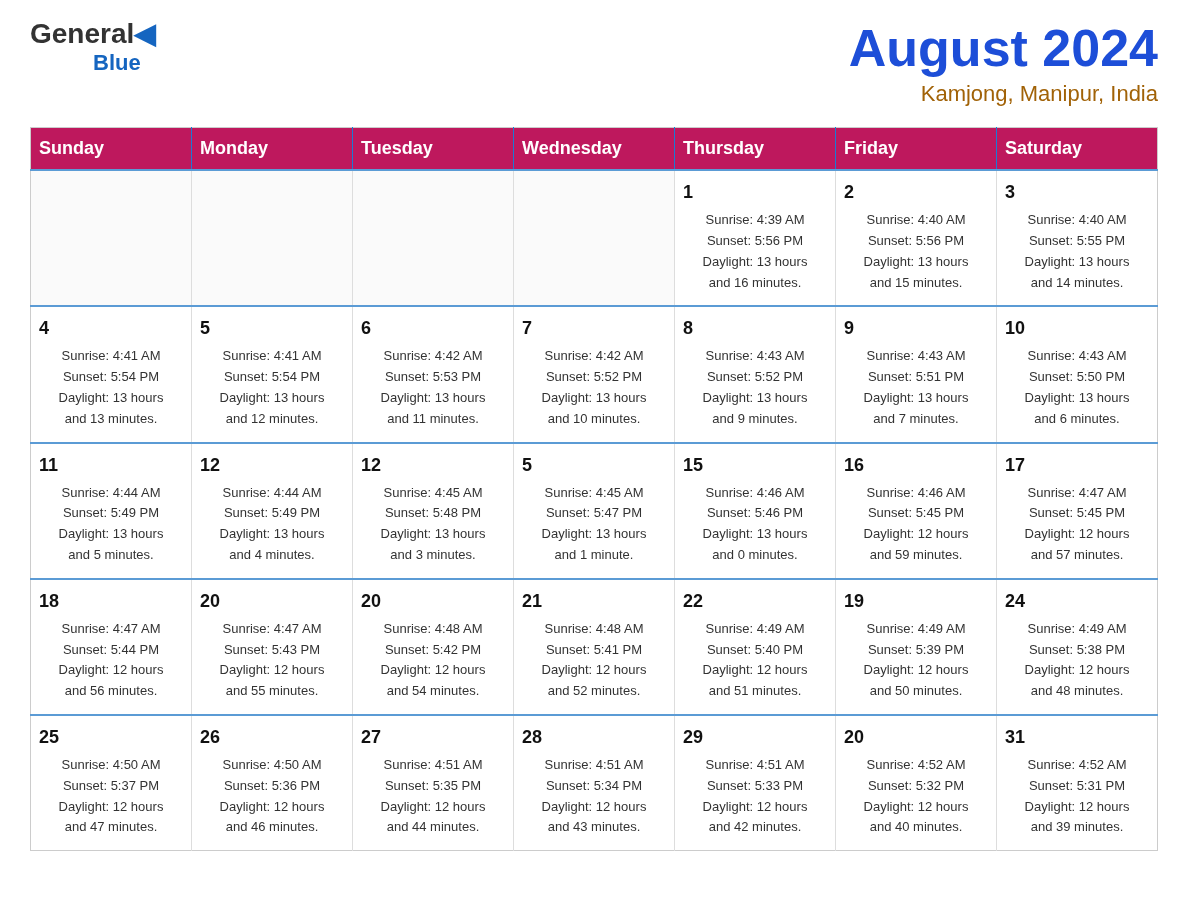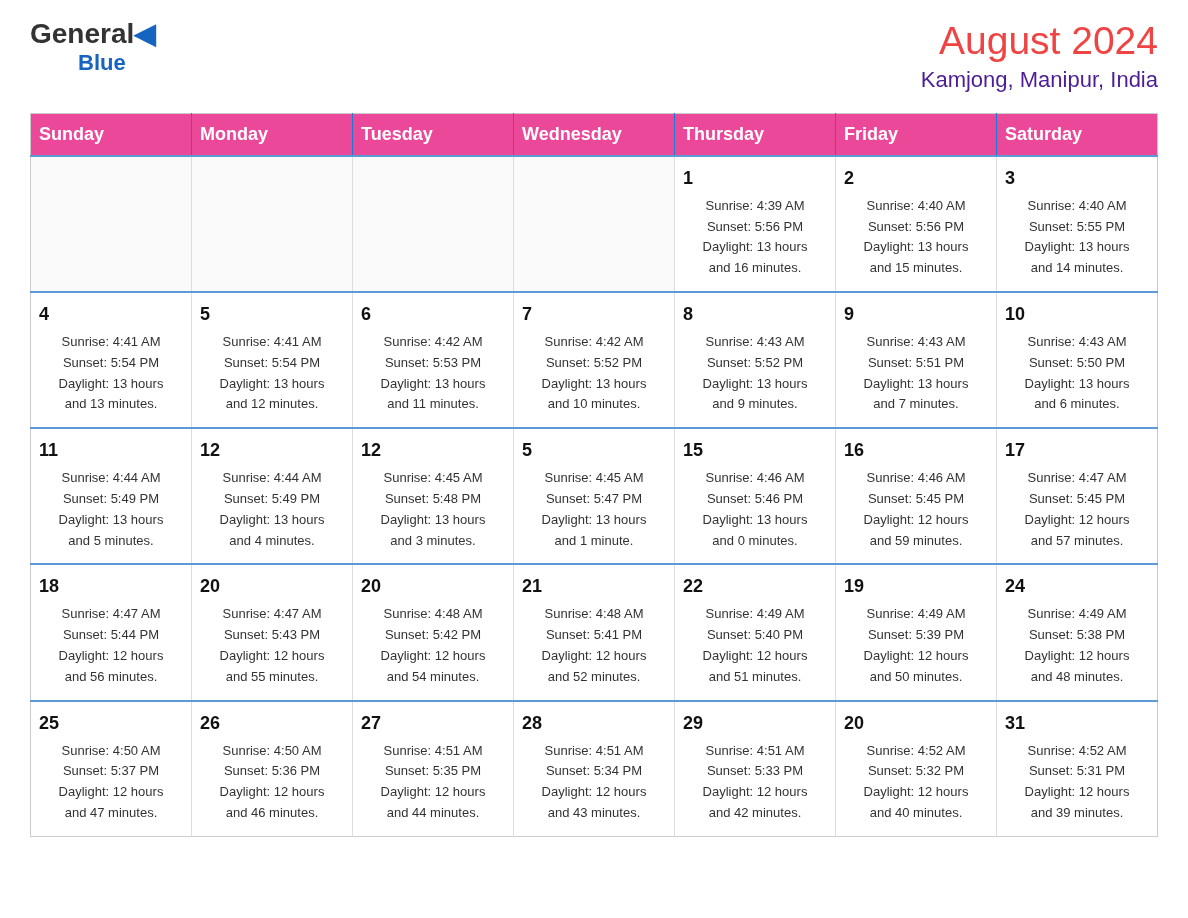--- a/index.html
+++ b/index.html
@@ -13,21 +13,21 @@
     }
     .header {
       display: flex;
       justify-content: space-between;
       align-items: flex-start;
       margin-bottom: 20px;
     }
     .logo {
       display: flex;
       flex-direction: column;
-      align-items: flex-start;
+      align-items: center;
     }
     .logo-top {
       font-size: 28px;
       font-weight: bold;
       color: #333;
       line-height: 1;
     }
     .logo-top span.blue-arrow {
       color: #1565c0;
     }
@@ -35,37 +35,37 @@
       font-size: 22px;
       font-weight: bold;
       color: #1565c0;
       margin-top: 2px;
       margin-left: 48px;
     }
     .title-block {
       text-align: right;
     }
     .month-title {
-      font-size: 39px;
-      font-weight: normal;
-      color: #ef4444;
+      font-size: 52px;
+      font-weight: bold;
+      color: #1d4ed8;
       line-height: 1.1;
     }
     .location-title {
       font-size: 22px;
-      color: #4c1d95;
+      color: #a16207;
       margin-top: 4px;
     }
     .calendar-table {
       width: 100%;
       border-collapse: collapse;
       border: 1px solid #ccc;
     }
     .calendar-table thead tr th {
-      background-color: #ec4899;
+      background-color: #be185d;
       color: #fff;
       font-size: 18px;
       font-weight: bold;
       padding: 10px 8px;
       text-align: left;
       border-right: 1px solid #1a7ad4;
     }
     .calendar-table thead tr th:last-child {
       border-right: none;
     }

